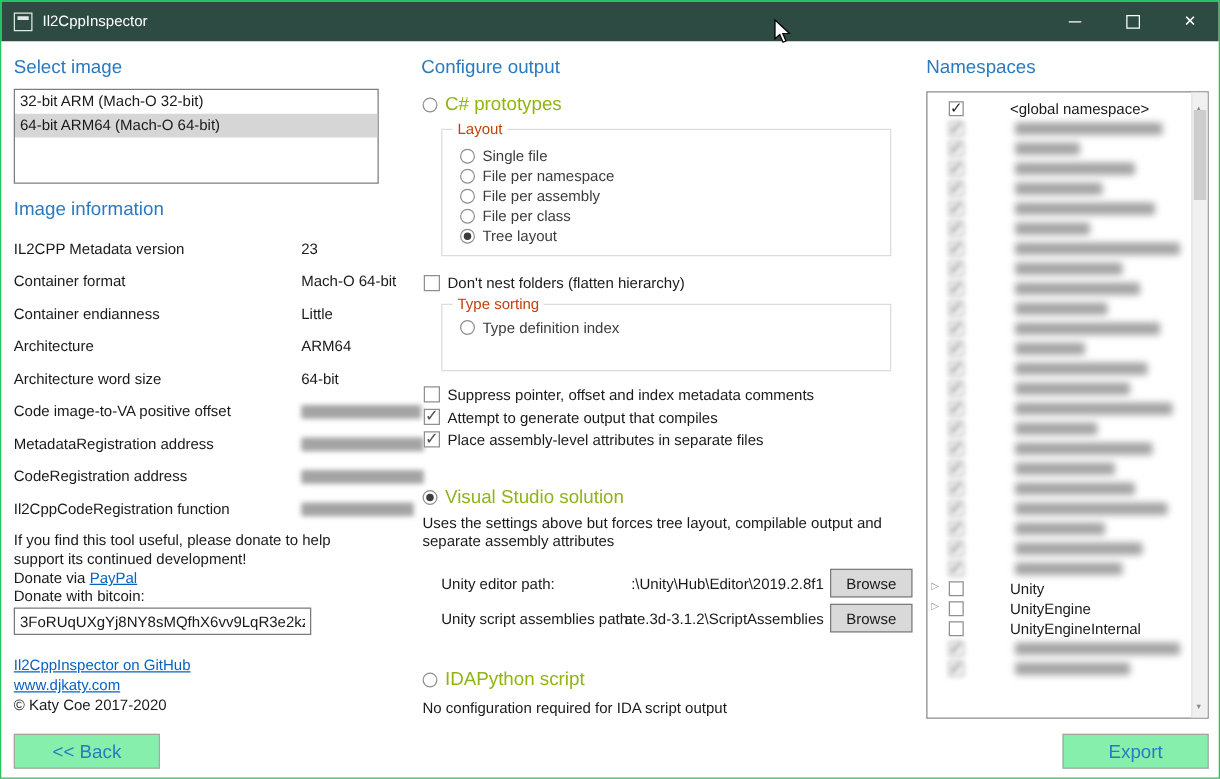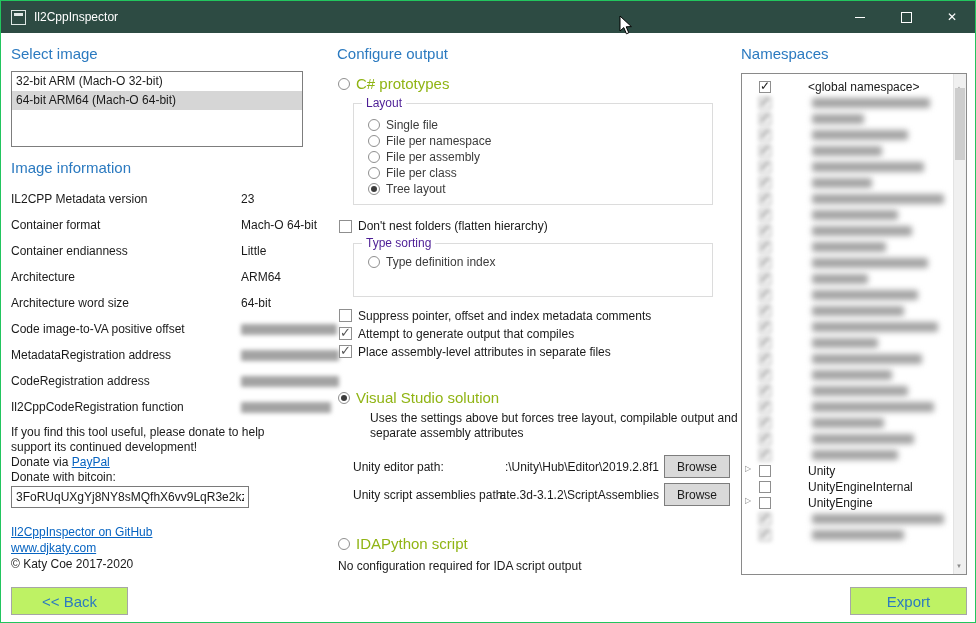--- a/index.html
+++ b/index.html
@@ -11,39 +11,39 @@
   .app-icon::after{content:'';position:absolute;left:2px;top:2px;right:2px;height:3px;background:#dfe8e5;}
   .title-text{color:#ffffff;font-size:12px;margin-left:8px;}
   .tb-spacer{flex:1;}
   .tb-btn{width:46px;height:32px;display:flex;align-items:center;justify-content:center;cursor:pointer;}
   .glyph-min{width:10px;height:1px;background:#ffffff;display:block;}
   .glyph-max{width:9px;height:9px;border:1px solid #ffffff;display:block;}
   .glyph-close{color:#ffffff;font-size:12px;line-height:12px;}
   
   .h{position:absolute;color:#2b7ac0;font-size:15px;}
   .txt{position:absolute;font-size:12px;color:#1a1a1a;line-height:15px;}
-  .wrap{line-height:15px;margin-left:32px;}
+  .wrap{line-height:15px;}
   .right{text-align:right;}
   .link{color:#0663c1;text-decoration:underline;font-size:12px;cursor:pointer;}
   .abs{position:absolute;}
   .green{color:#90b414;font-size:15px;}
   .radio-row{position:absolute;display:flex;align-items:center;gap:6px;cursor:default;}
   .radio{width:12px;height:12px;border:1px solid #8f8f8f;border-radius:50%;background:#fff;box-sizing:border-box;position:relative;flex:0 0 auto;}
   .radio.selected::after{content:'';position:absolute;left:2px;top:2px;width:6px;height:6px;border-radius:50%;background:#3c3c3c;}
   .cb{width:13px;height:13px;border:1px solid #8f8f8f;background:#fff;box-sizing:border-box;position:relative;flex:0 0 auto;}
   .cb.checked::after{content:'\2713';position:absolute;left:0px;top:-3px;font-size:13px;color:#555;}
   .cb-row{position:absolute;display:flex;align-items:center;gap:6px;font-size:12px;color:#1a1a1a;}
   .cb-list{position:absolute;display:flex;flex-direction:column;gap:5px;}
   .cb-list .cb-row-flow{display:flex;align-items:center;gap:6px;font-size:12px;color:#1a1a1a;height:13px;}
   .groupbox{position:absolute;border:1px solid #dcdcdc;background:#fff;box-sizing:border-box;}
-  .gb-title{position:absolute;top:-8px;left:8px;background:#fff;padding:0 4px;color:#4c1d95;font-size:12px;}
+  .gb-title{position:absolute;top:-8px;left:8px;background:#fff;padding:0 4px;color:#c2410c;font-size:12px;}
   .gb-options{padding:13px 0 0 14px;}
   .gb-options.tight{padding-top:10px;}
   .gb-row{display:flex;align-items:center;gap:6px;height:16px;font-size:12px;color:#3c3c3c;}
-  .btn-big{position:absolute;width:117px;height:28px;background:#bef264;border:1px solid #a6a6a6;color:#2b7ac0;
+  .btn-big{position:absolute;width:117px;height:28px;background:#86efac;border:1px solid #a6a6a6;color:#2b7ac0;
     font-size:15px;display:flex;align-items:center;justify-content:center;cursor:pointer;box-sizing:border-box;}
   .btn-gray{position:absolute;width:66px;height:23px;background:#d9d9d9;border:1px solid #7d7d7d;font-size:12px;color:#1a1a1a;
     display:flex;align-items:center;justify-content:center;cursor:pointer;box-sizing:border-box;}
   .textbox{position:absolute;height:20px;border:1px solid #7a7a7a;font-family:"Liberation Sans",sans-serif;
     font-size:12px;color:#1a1a1a;padding:0 4px;box-sizing:content-box;background:#fff;}
   .redbar{display:none;height:11px;background:#a3a3a3;border-radius:1px;filter:blur(2px);}
   .redbar.show{display:block;}
   
   .listbox{position:absolute;left:10px;top:70px;width:292px;height:76px;border:1px solid #7d7d7d;background:#fff;box-sizing:border-box;overflow:hidden;}
   .list-item{height:19px;line-height:19px;padding-left:4px;font-size:12px;color:#1a1a1a;cursor:default;}
@@ -454,30 +454,30 @@
         </div>
 
         <div class="ns-row">
           <span class="expander show"></span>
           <span class="cb"></span>
           <span class="ns-label">Unity</span>
 
         </div>
 
         <div class="ns-row">
-          <span class="expander"></span>
-          <span class="cb"></span>
-          <span class="ns-label">UnityEngineInternal</span>
-
-        </div>
-
-        <div class="ns-row">
           <span class="expander show"></span>
           <span class="cb"></span>
           <span class="ns-label">UnityEngine</span>
+
+        </div>
+
+        <div class="ns-row">
+          <span class="expander"></span>
+          <span class="cb"></span>
+          <span class="ns-label">UnityEngineInternal</span>
 
         </div>
 
         <div class="ns-row blurred">
           <span class="expander"></span>
           <span class="cb checked"></span>
           <span class="ns-label"></span>
           <span class="redbar nsbar show" style="width: 132px;"></span>
         </div>
 

